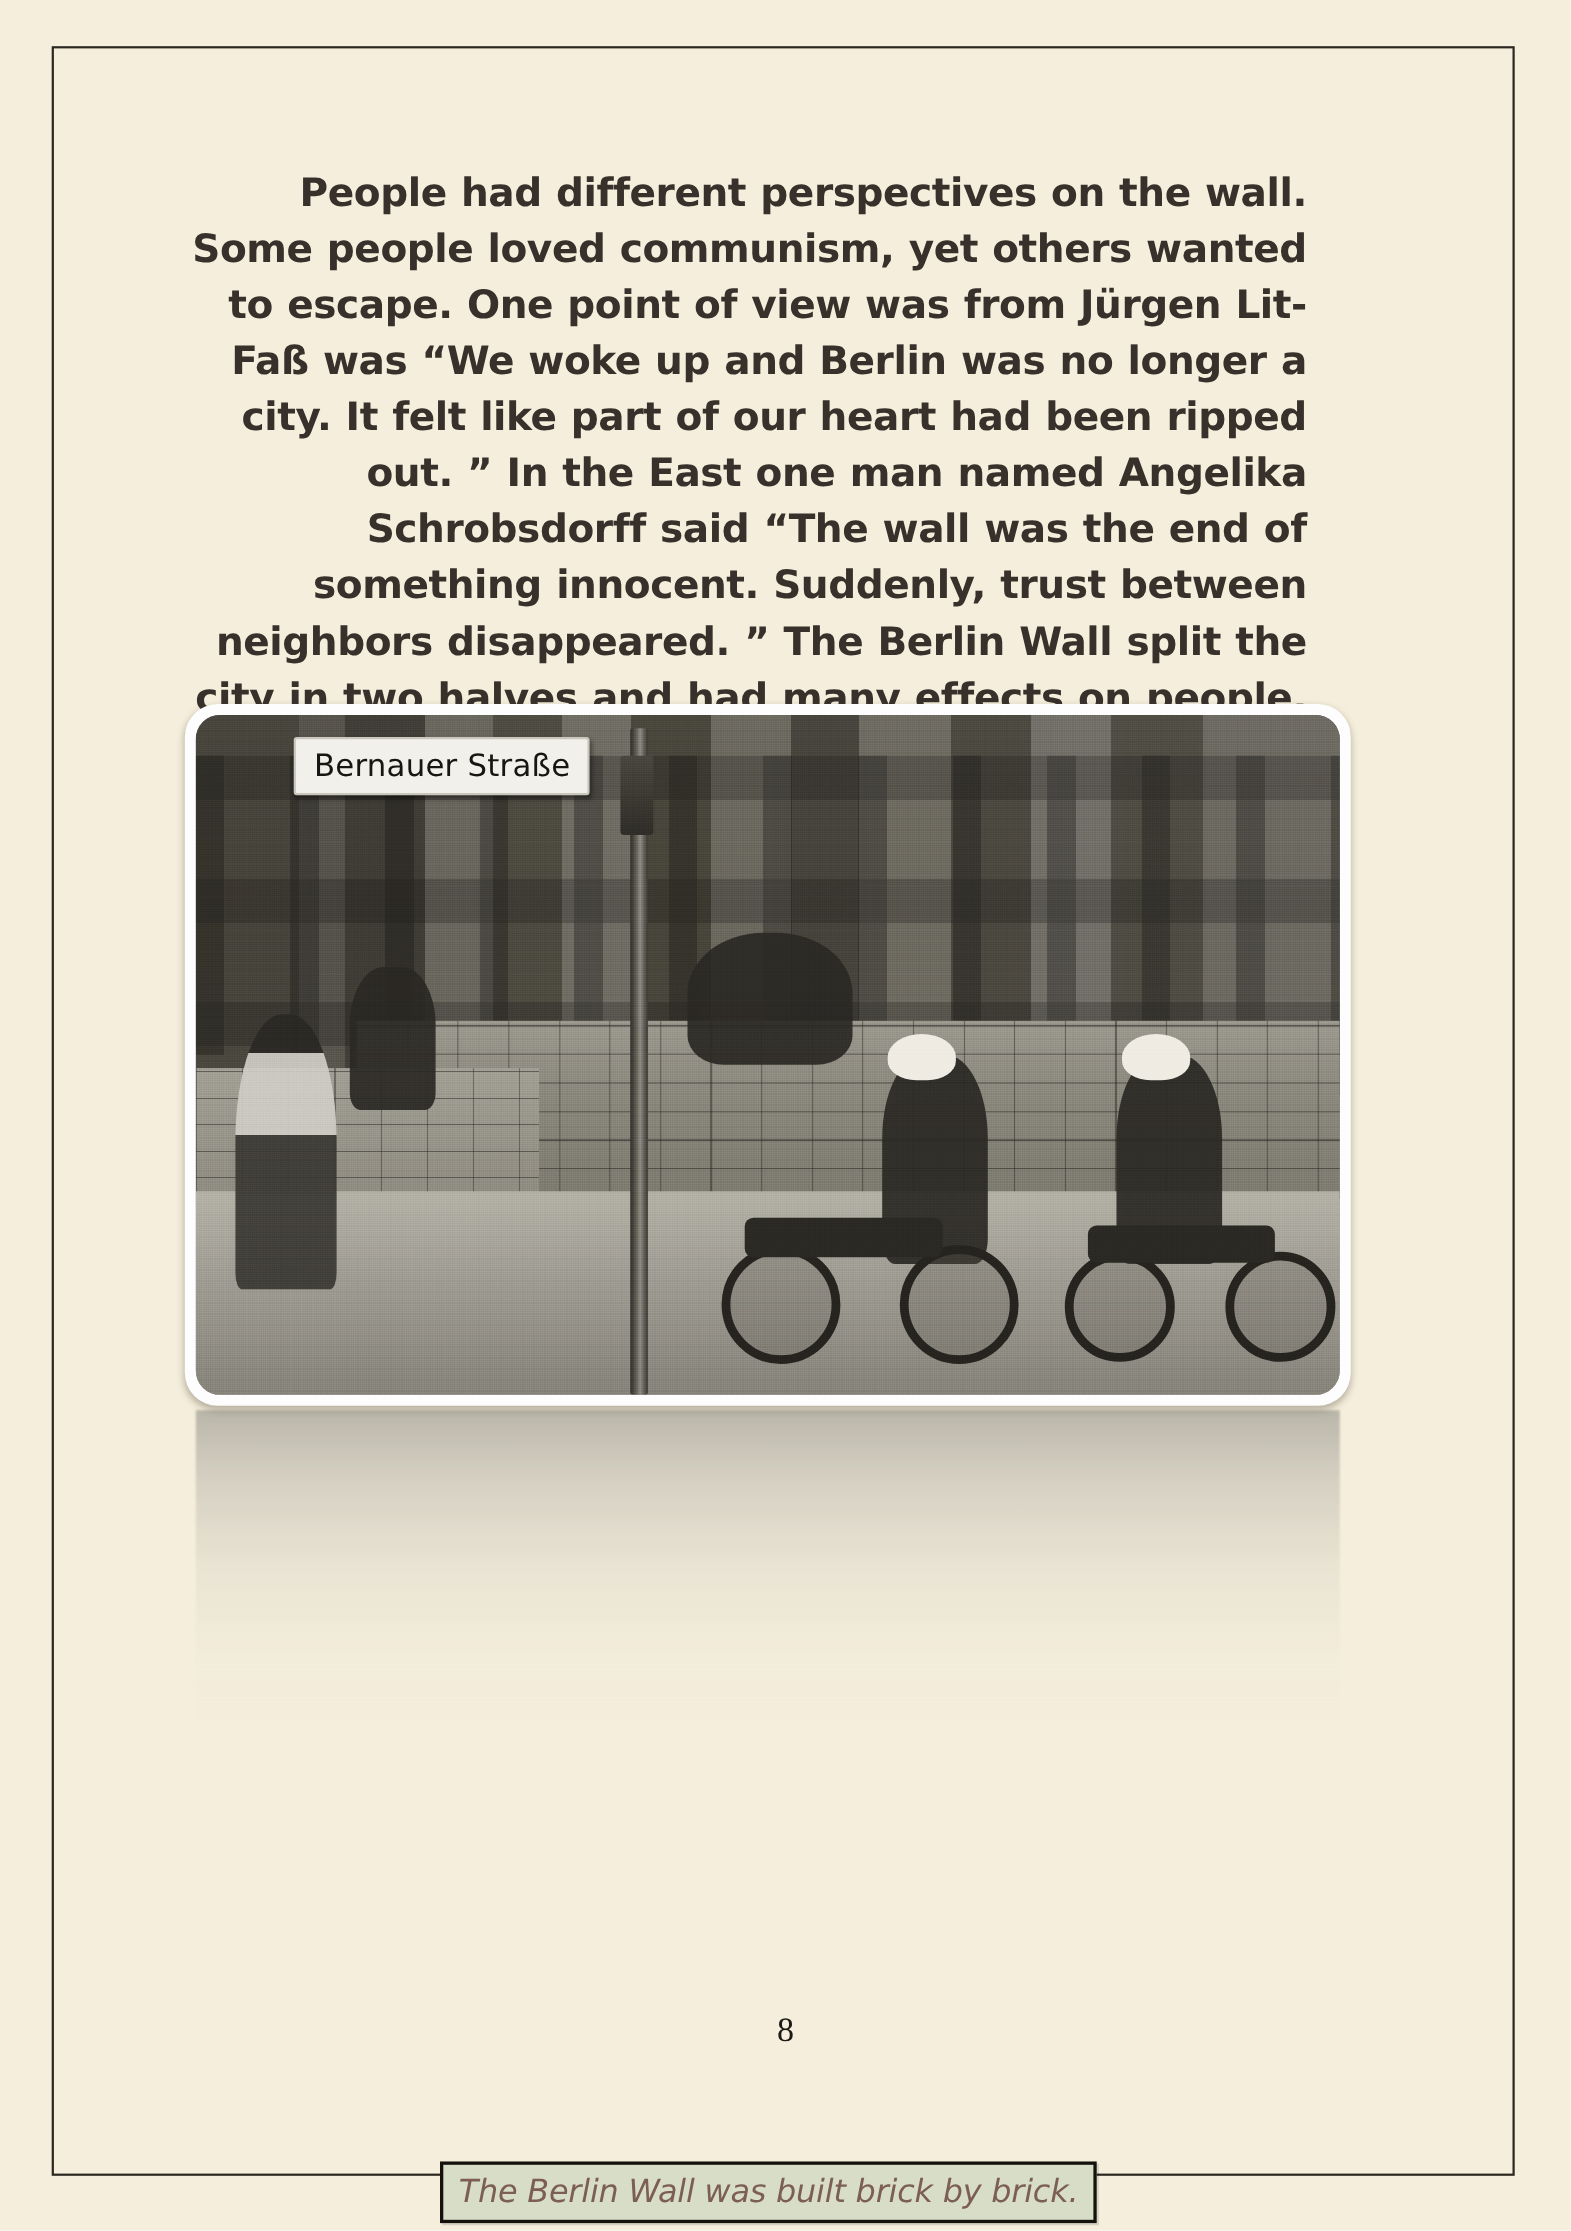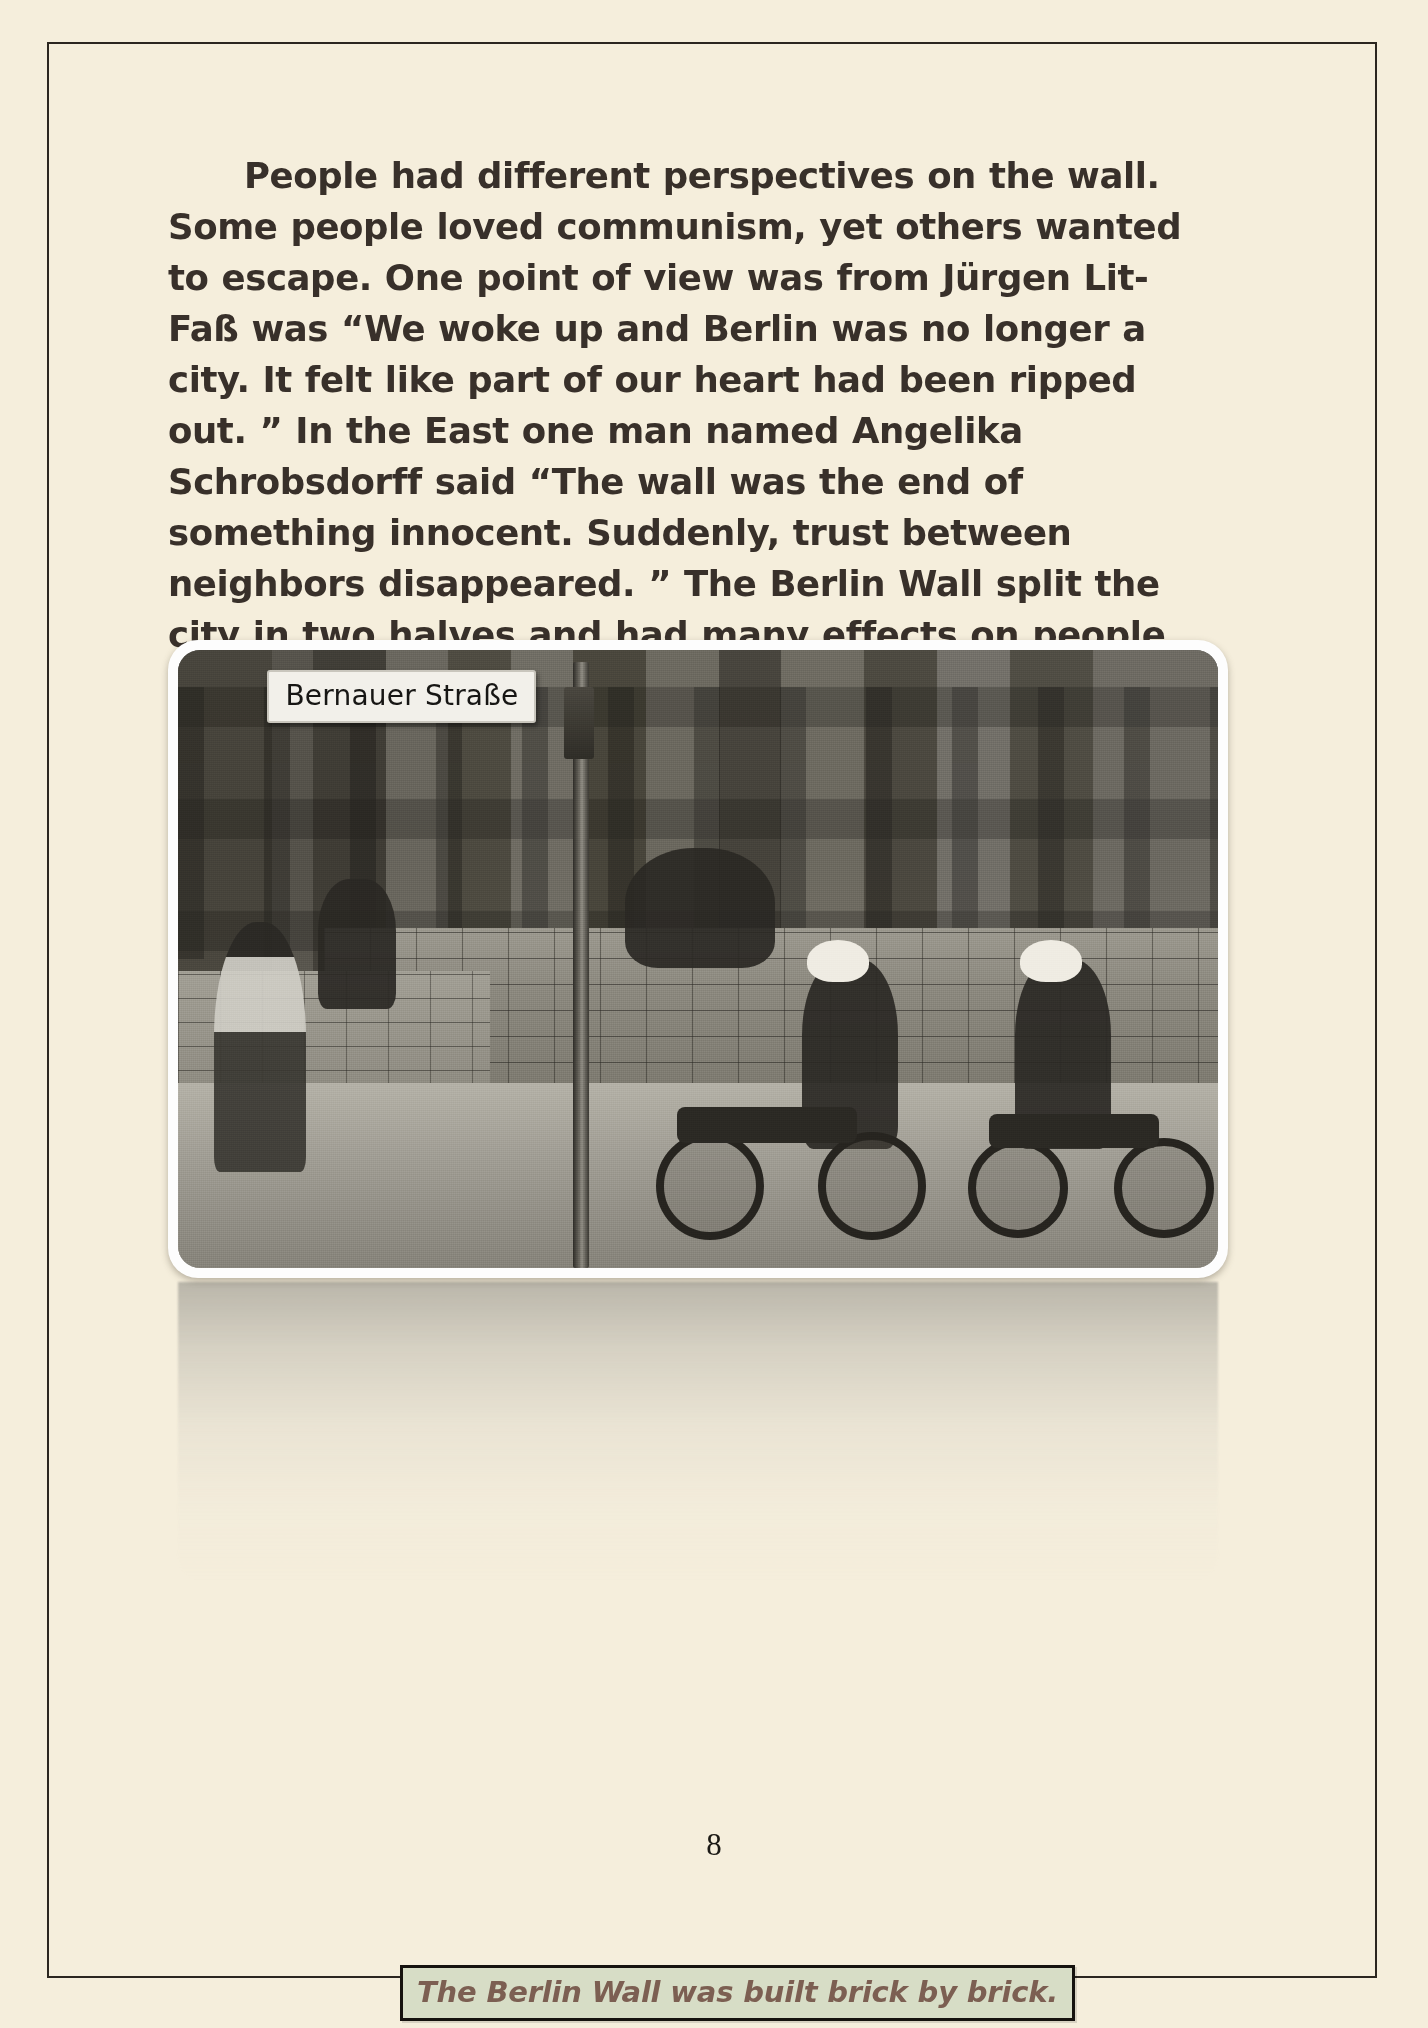--- a/index.html
+++ b/index.html
@@ -32,20 +32,21 @@
     border: 2px solid #2b2620;
     box-sizing: border-box;
     pointer-events: none;
   }
 
   .content {
     position: absolute;
     left: 168px;
     top: 150px;
     width: 1090px;
+    text-align: right;
   }
 
   .body-paragraph {
     font-family: "DejaVu Sans", sans-serif;
     font-weight: bold;
     font-size: 35.5px;
     line-height: 51px;
     color: #38302A;
     letter-spacing: -0.4px;
     text-indent: 76px;
@@ -208,21 +209,21 @@
     position: absolute;
     left: 232px;
     top: 1325px;
     border: 3px solid #15120e;
     background: #d7ddc6;
     padding: 7px 14px 9px 14px;
     box-shadow: 2px 2px 0 rgba(0,0,0,0.12);
   }
   .caption-text {
     font-family: "DejaVu Sans", sans-serif;
-    font-weight: bold;
+    font-weight: normal;
     font-style: italic;
     font-size: 29px;
     line-height: 34px;
     color: #7c5f52;
     letter-spacing: -0.2px;
     white-space: nowrap;
   }
 
   .page-number {
     position: absolute;

